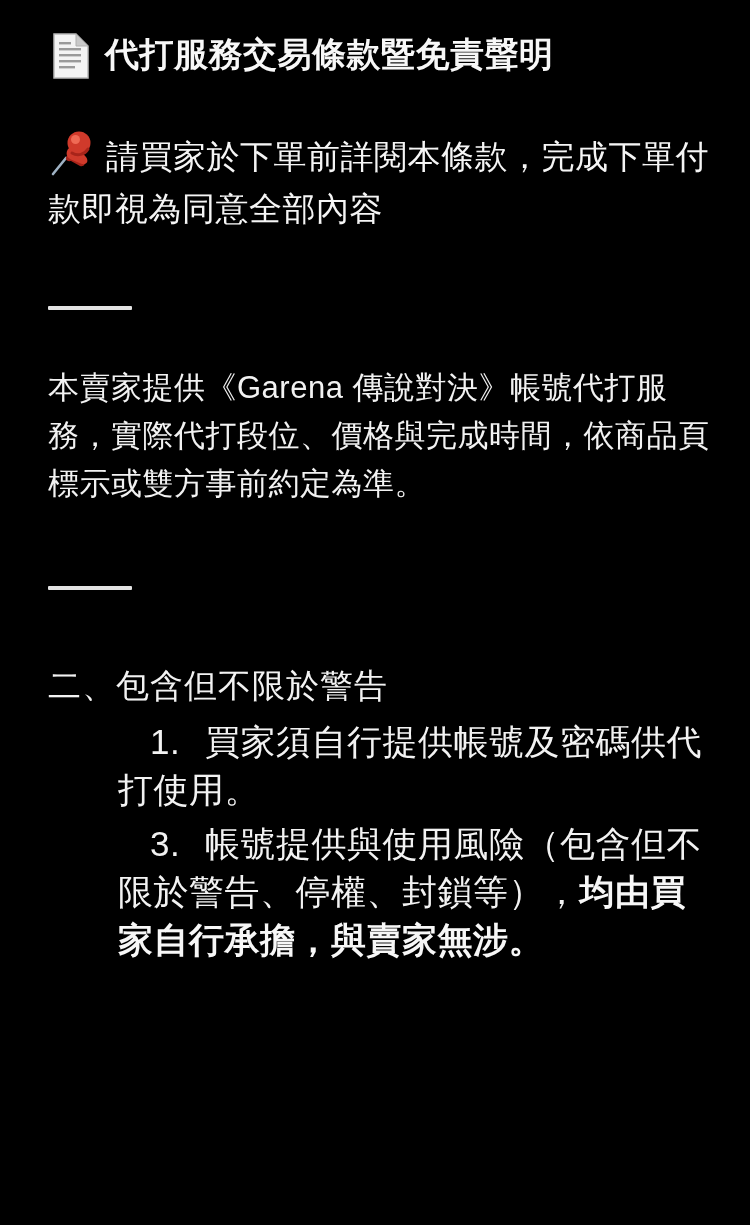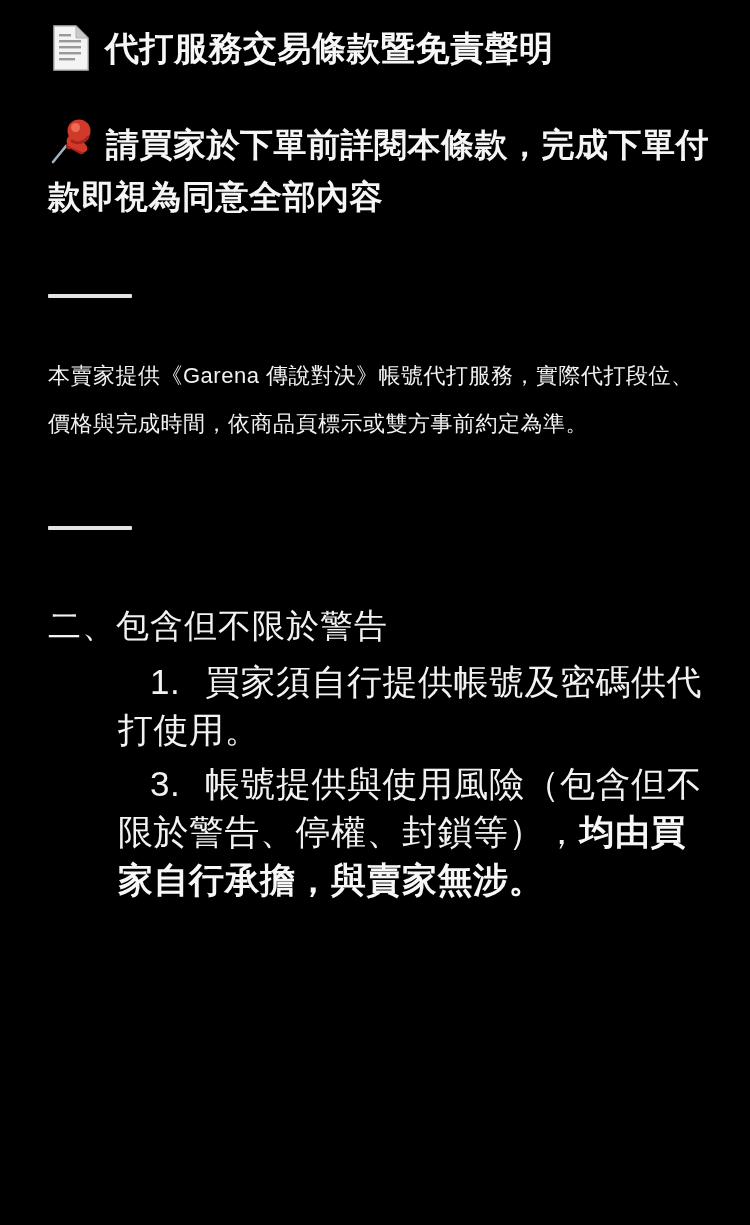--- a/index.html
+++ b/index.html
@@ -7,38 +7,38 @@
     width: 750px;
     height: 1225px;
     box-sizing: border-box;
     padding: 16px 36px 40px 48px;
     font-family: "Liberation Sans", "DejaVu Sans", sans-serif;
     color: #f2f2f2;
     overflow: hidden;
   }
   .title-row {
     display: flex;
-    align-items: flex-end;
+    align-items: flex-start;
     height: 52px;
-    margin: 4px 0 0 0;
+    margin: 16px 0 0 0;
   }
   .doc-icon { width: 44px; height: 48px; margin-right: 13px; flex: 0 0 auto; }
   .doc-icon svg { display: block; width: 44px; height: 48px; }
   h1.title {
     margin: 0;
     font-size: 34px;
     font-weight: 700;
     color: #f7f7f7;
     letter-spacing: 0.5px;
     white-space: nowrap;
   }
   .notice {
     margin: 44px 0 0 0;
     font-size: 33px;
-    font-weight: 700;
+    font-weight: 400;
     line-height: 52px;
     color: #f5f5f5;
     letter-spacing: 0.5px;
   }
   .pin-icon {
     display: inline-block;
     width: 50px;
     height: 50px;
     margin-right: 8px;
     vertical-align: -10px;
@@ -55,21 +55,21 @@
   h2.section-heading {
     margin: 72px 0 0 0;
     font-size: 33px;
     font-weight: 400;
     line-height: 48px;
     color: #f2f2f2;
     letter-spacing: 1px;
   }
   p.para {
     margin: 54px 0 8px 0;
-    font-size: 22px;
+    font-size: 31px;
     font-weight: 400;
     line-height: 48px;
     letter-spacing: 0.5px;
     color: #f2f2f2;
   }
   ol.terms-list {
     list-style: none;
     margin: 8px 0 0 0;
     padding: 0 0 0 70px;
     font-size: 35px;

